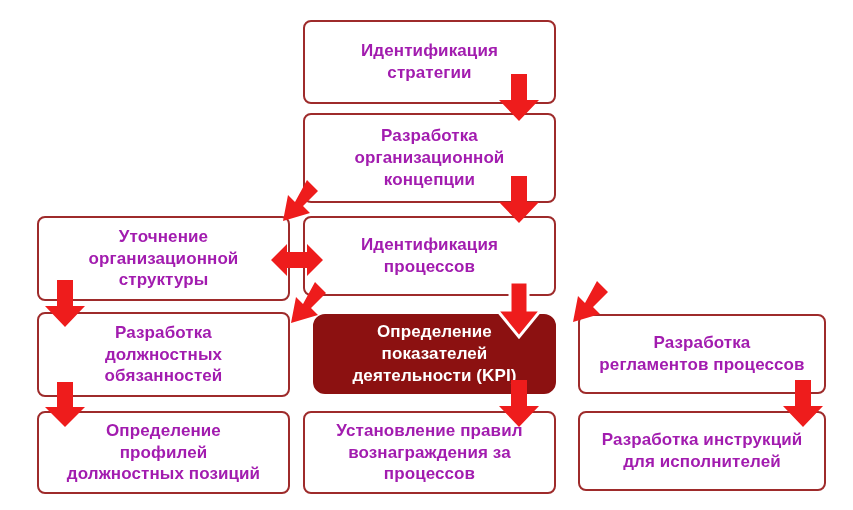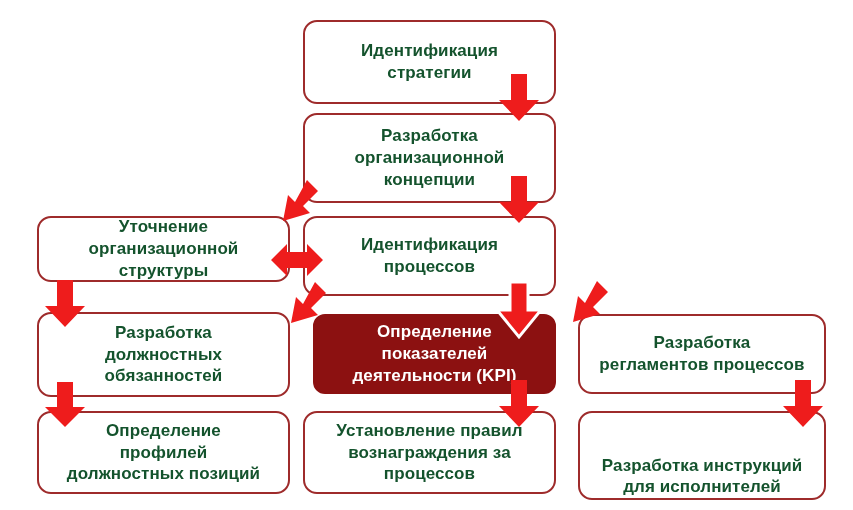--- a/index.html
+++ b/index.html
@@ -10,23 +10,23 @@
     overflow:hidden;
   }
   #diagram{
     position:relative;
     width:853px;height:510px;
   }
   .node{
     position:absolute;
     box-sizing:border-box;
     border:2px solid #9E2B2B;
-    border-radius:14px;
+    border-radius:8px;
     background:#ffffff;
-    color:#14532d;
+    color:#a21caf;
     font-weight:bold;
     display:flex;
     align-items:center;
     justify-content:center;
     text-align:center;
     line-height:1.28;
     letter-spacing:.1px;
     z-index:2;
   }
   .node .txt{ display:block; padding:0 8px; white-space:pre-line; }
@@ -49,21 +49,21 @@
     <span class="txt">Идентификация
 стратегии</span>
   </div>
 
   <div class="node" style="left:303px;top:113px;width:253px;height:90px;font-size:17px;">
     <span class="txt">Разработка
 организационной
 концепции</span>
   </div>
 
-  <div class="node" style="left:37px;top:216px;width:253px;height:66px;font-size:17px;justify-content:center;">
+  <div class="node" style="left:37px;top:216px;width:253px;height:85px;font-size:17px;justify-content:center;">
     <span class="txt">Уточнение
 организационной
 структуры</span>
   </div>
 
   <div class="node" style="left:303px;top:216px;width:253px;height:80px;font-size:17px;">
     <span class="txt">Идентификация
 процессов</span>
   </div>
 
@@ -89,21 +89,21 @@
 профилей
 должностных позиций</span>
   </div>
 
   <div class="node" style="left:303px;top:411px;width:253px;height:83px;font-size:17px;">
     <span class="txt">Установление правил
 вознаграждения за
 процессов</span>
   </div>
 
-  <div class="node" style="left:578px;top:411px;width:248px;height:89px;font-size:17px;align-items:flex-end;">
+  <div class="node" style="left:578px;top:411px;width:248px;height:80px;font-size:17px;">
     <span class="txt">Разработка инструкций
 для исполнителей</span>
   </div>
 
   <div class="arrow" style="left:498px;top:74px;width:42px;height:48px;">
     <svg width="42" height="48" viewBox="0 0 42 48">
       <polygon points="13,0 29,0 29,26 41,26 21,47 1,26 13,26" fill="#EE1C1C"></polygon>
     </svg>
   </div>
 

